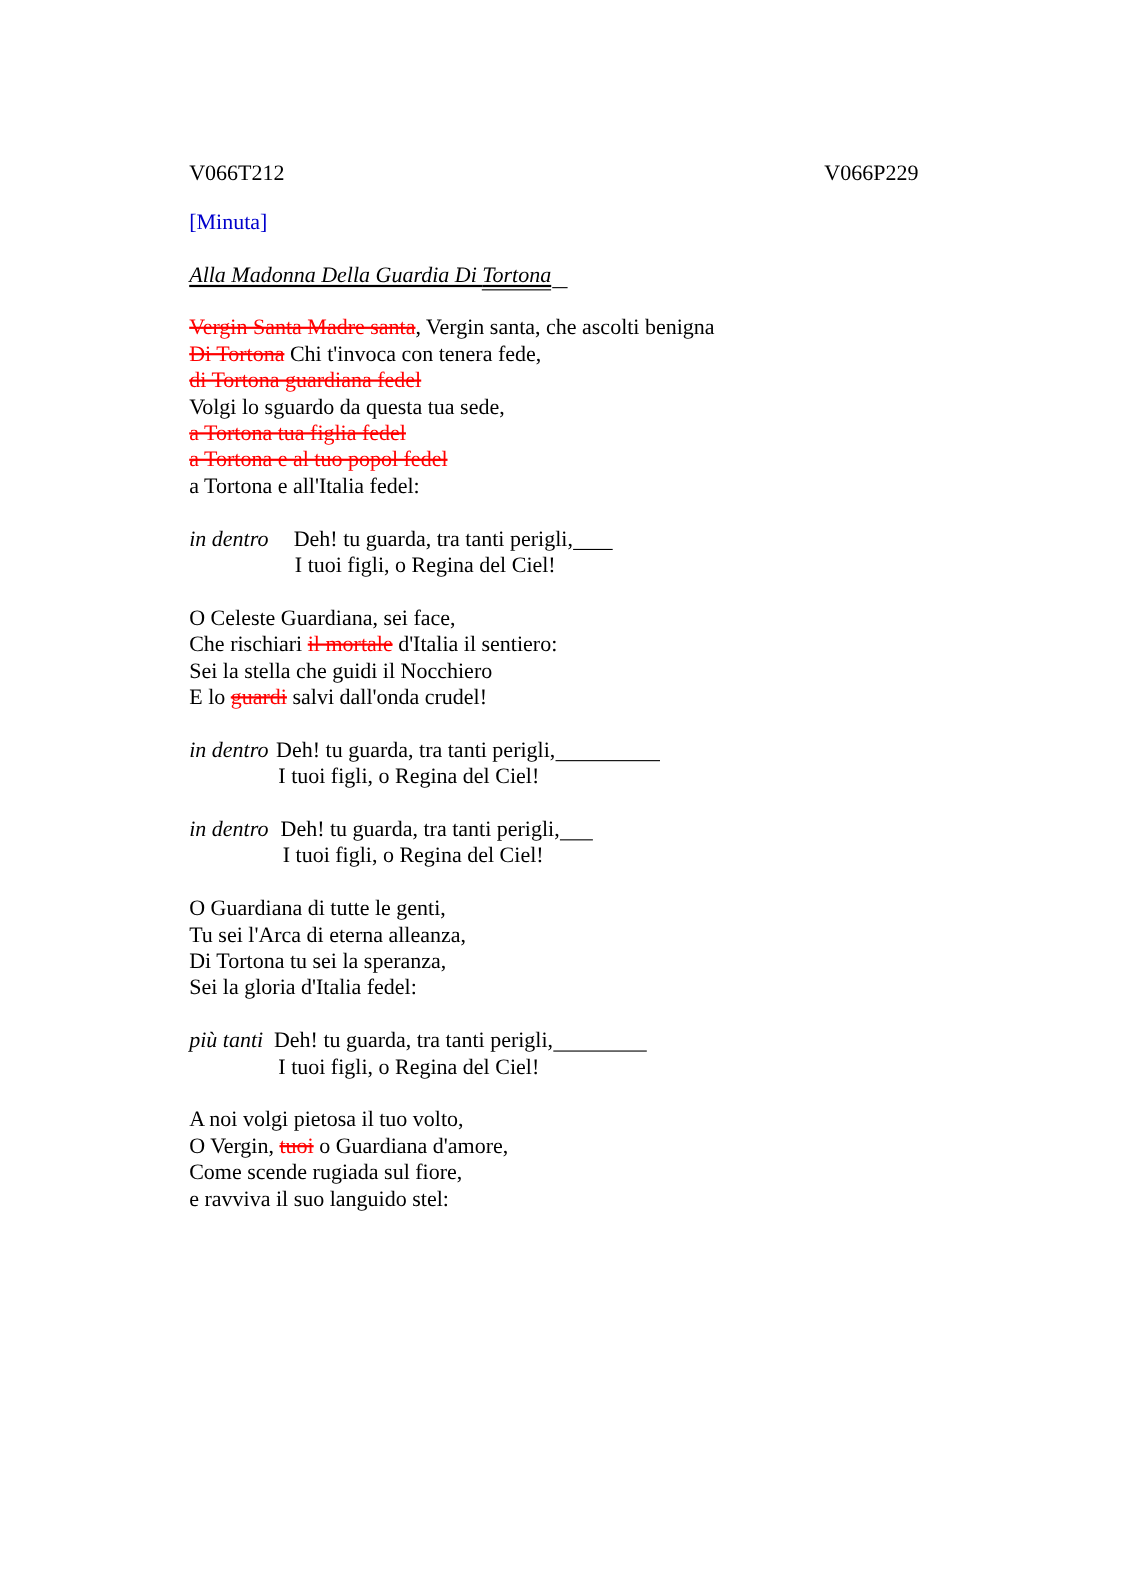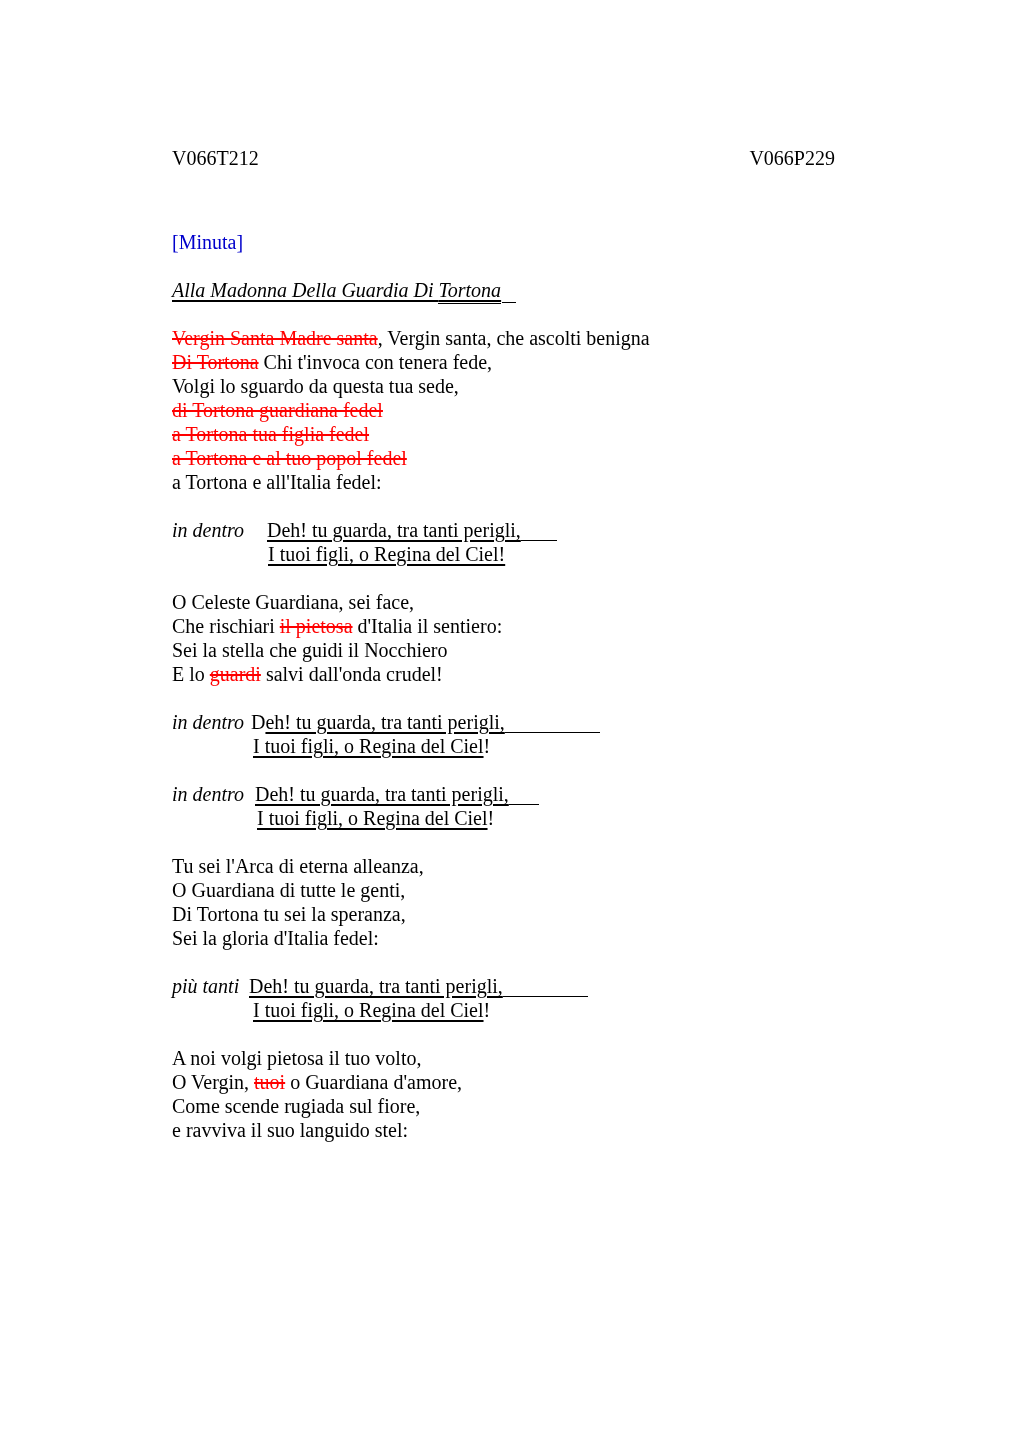--- a/index.html
+++ b/index.html
@@ -12,21 +12,21 @@
     line-height: 24px;
     color: var(--ink, #000000);
     position: relative;
     overflow: hidden;
   }
   .page { position: absolute; inset: 0; background: var(--paper, #ffffff); }
   .content { position: absolute; left: 172px; top: 146px; width: 700px; }
 
   .header-row { display: flex; justify-content: space-between; width: 663px; }
 
-  .minuta { margin-top: 60px; color: var(--minuta, #0000cc); }
+  .minuta { margin-top: 20px; color: var(--minuta, #0000cc); }
 
   .title { margin-top: 24px; }
   .title-u {
     text-decoration: underline;
     text-decoration-thickness: 1.5px;
     text-underline-offset: 3px;
     font-style: italic;
   }
   .title-emph { border-bottom: 1.5px solid var(--ink, #000); padding-bottom: 2px; }
   .title-tail {
@@ -38,21 +38,20 @@
   .block { margin-top: 24px; }
   .line { white-space: pre-wrap; }
 
   .seg-del {
     color: var(--del, #ff0000);
     text-decoration: line-through;
     text-decoration-color: var(--del, #ff0000);
     text-decoration-thickness: 1.8px;
   }
   .seg-u {
-    text-decoration: underline;
     text-decoration-thickness: 1.5px;
     text-underline-offset: 3px;
   }
   .rlabel { display: inline-block; font-style: italic; }
   .tail {
     display: inline-block; height: 1px;
     border-bottom: 1.5px solid var(--ink, #000);
     transform: translateY(4px);
   }
 </style>
@@ -68,47 +67,47 @@
     </div>
 
     <div class="minuta">[Minuta]</div>
 
     <div class="title"><span class="title-u"><span>Alla Madonna Della Guardia Di </span><span class="title-emph">Tortona</span></span><span class="title-tail"></span></div>
 
     <div>
         <div class="block">
           <div class="line"><span class="seg seg-del">Vergin Santa Madre santa</span><span class="seg">, Vergin santa, che ascolti benigna</span></div>
           <div class="line"><span class="seg seg-del">Di Tortona</span><span class="seg"> Chi t'invoca con tenera fede,</span></div>
+          <div class="line"><span class="seg seg-del">di Tortona guardiana fedel</span></div>
           <div class="line"><span class="seg">Volgi lo sguardo da questa tua sede,</span></div>
-          <div class="line"><span class="seg seg-del">di Tortona guardiana fedel</span></div>
           <div class="line"><span class="seg seg-del">a Tortona tua figlia fedel</span></div>
           <div class="line"><span class="seg seg-del">a Tortona e al tuo popol fedel</span></div>
           <div class="line"><span class="seg">a Tortona e all'Italia fedel:</span></div>
         </div>
         <div class="block">
           <div class="line"><span class="rlabel" style="width: 95px;">in dentro</span><span class="seg seg-u">Deh! tu guarda, tra tanti perigli,</span><span class="tail" style="width: 36px;"></span></div>
           <div class="line" style="padding-left: 96px;"><span class="seg seg-u">I tuoi figli, o Regina del Ciel!</span></div>
         </div>
         <div class="block">
           <div class="line"><span class="seg">O Celeste Guardiana, sei face,</span></div>
-          <div class="line"><span class="seg">Che rischiari </span><span class="seg seg-del">il pietosa</span><span class="seg"> d'Italia il sentiero:</span></div>
+          <div class="line"><span class="seg">Che rischiari </span><span class="seg seg-del">il mortale</span><span class="seg"> d'Italia il sentiero:</span></div>
           <div class="line"><span class="seg">Sei la stella che guidi il Nocchiero</span></div>
           <div class="line"><span class="seg">E lo </span><span class="seg seg-del">guardi</span><span class="seg"> salvi dall'onda crudel!</span></div>
         </div>
         <div class="block">
           <div class="line"><span class="rlabel" style="width: 79px;">in dentro</span><span class="seg">D</span><span class="seg seg-u">eh! tu guarda, tra tanti perigli,</span><span class="tail" style="width: 95px;"></span></div>
           <div class="line" style="padding-left: 81px;"><span class="seg seg-u">I tuoi figli, o Regina del Ciel</span><span class="seg">!</span></div>
         </div>
         <div class="block">
           <div class="line"><span class="rlabel" style="width: 83px;">in dentro</span><span class="seg seg-u">Deh! tu guarda, tra tanti perigli,</span><span class="tail" style="width: 30px;"></span></div>
           <div class="line" style="padding-left: 85px;"><span class="seg seg-u">I tuoi figli, o Regina del Ciel</span><span class="seg">!</span></div>
         </div>
         <div class="block">
+          <div class="line"><span class="seg">O Guardiana di tutte le genti,</span></div>
           <div class="line"><span class="seg">Tu sei l'Arca di eterna alleanza,</span></div>
-          <div class="line"><span class="seg">O Guardiana di tutte le genti,</span></div>
           <div class="line"><span class="seg">Di Tortona tu sei la speranza,</span></div>
           <div class="line"><span class="seg">Sei la gloria d'Italia fedel:</span></div>
         </div>
         <div class="block">
           <div class="line"><span class="rlabel" style="width: 77px;">più tanti</span><span class="seg seg-u">Deh! tu guarda, tra tanti perigli,</span><span class="tail" style="width: 85px;"></span></div>
           <div class="line" style="padding-left: 81px;"><span class="seg seg-u">I tuoi figli, o Regina del Ciel</span><span class="seg">!</span></div>
         </div>
         <div class="block">
           <div class="line"><span class="seg">A noi volgi pietosa il tuo volto,</span></div>
           <div class="line"><span class="seg">O Vergin, </span><span class="seg seg-del">tuoi</span><span class="seg"> o Guardiana d'amore,</span></div>

